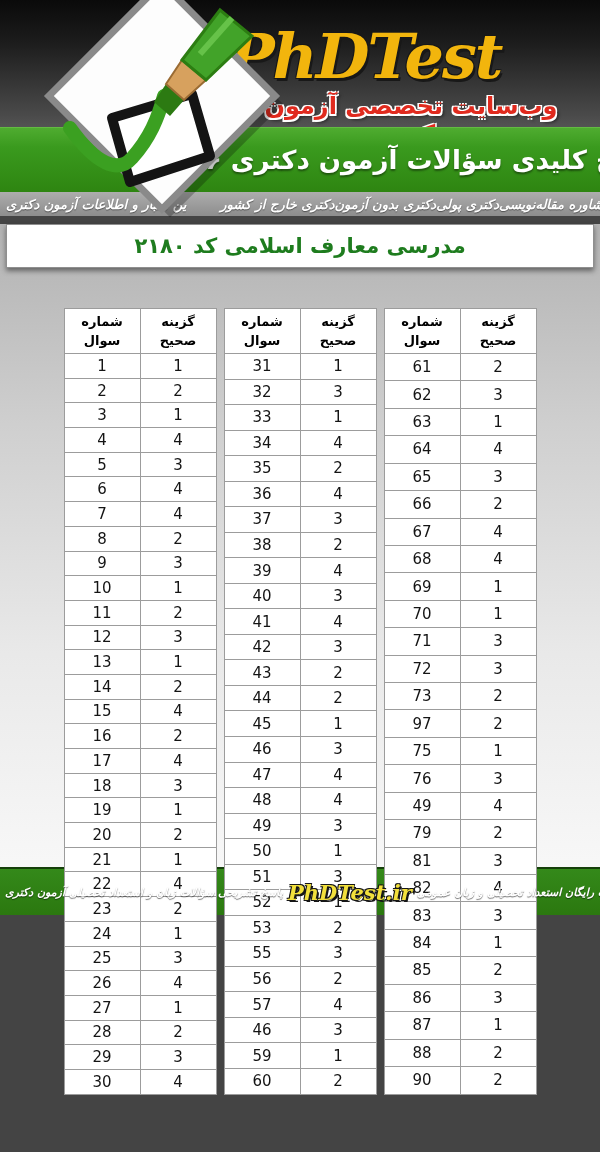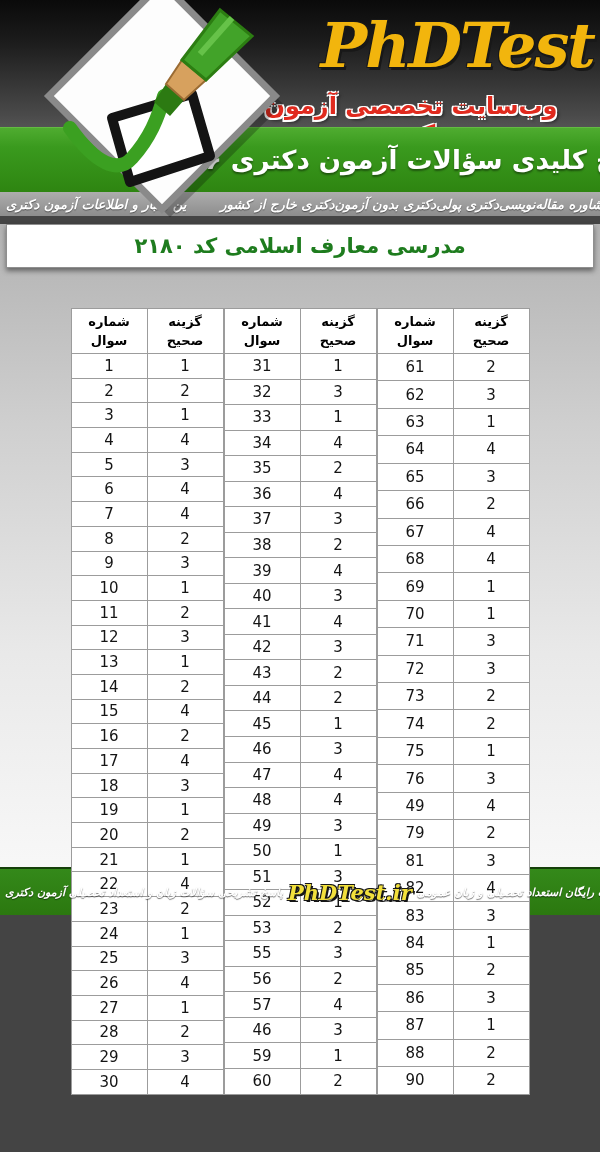--- a/index.html
+++ b/index.html
@@ -8,21 +8,21 @@
     width:600px;height:1152px;margin:0 auto;position:relative;overflow:hidden;
     font-family:"DejaVu Sans",sans-serif;
   }
   
   .site-header{
     position:relative;height:192px;
     background:linear-gradient(180deg,#0a0a0a 0%,#1c1c1c 22%,#4a4a4a 60%,#757575 88%,#868686 100%);
   }
   .logo-svg{position:absolute;top:-4px;left:12px;width:300px;height:228px;z-index:5;}
   .logo-text{
-    position:absolute;top:0px;left:228px;right:6px;text-align:right;
+    position:absolute;top:11px;left:228px;right:6px;text-align:left;
     font-family:"DejaVu Serif",serif;font-style:italic;font-weight:bold;
     font-size:62px;line-height:92px;color:#F2B50D;letter-spacing:-2px;
     text-shadow:2px 3px 0 #181818,-1px -1px 0 #181818,1px -1px 0 #181818,-1px 1px 0 #181818;
   }
   .subtitle{
     position:absolute;top:92px;left:228px;right:6px;text-align:center;direction:rtl;
     font-size:24px;font-weight:bold;color:#E02A1E;
     text-shadow:-1.5px -1.5px 0 #fff,1.5px -1.5px 0 #fff,-1.5px 1.5px 0 #fff,1.5px 1.5px 0 #fff,3px 3px 3px rgba(0,0,0,.45);
   }
   .banner{
@@ -51,21 +51,21 @@
   .main{
     height:643px;box-sizing:border-box;
     background:linear-gradient(180deg,#b2b2b2 0px,#cfcfcf 200px,#e9e9e9 430px,#f8f8f8 650px,#ffffff 880px);
   }
   .title-box{
     margin:8px 6px 0;height:42px;background:#ffffff;border:1px solid #8f8f8f;
     box-shadow:0 3px 5px rgba(0,0,0,.45);
     display:flex;align-items:center;justify-content:center;direction:rtl;
     color:#1E7C1E;font-weight:bold;font-size:21px;
   }
-  .tables{display:flex;justify-content:center;margin-top:40px;}
+  .tables{display:flex;justify-content:center;gap:7px;margin-top:40px;}
   table.answers{
     border-collapse:collapse;background:#fff;border:1px solid #808080;
   }
   table.answers th,table.answers td{border:1px solid #9c9c9c;text-align:center;padding:0;}
   table.answers th{
     width:75px;height:44px;font-size:13px;font-weight:bold;color:#000;
     white-space:pre-line;line-height:1.5;direction:rtl;
   }
   table.answers td{height:23.7px;font-size:15px;color:#141414;}
   
@@ -445,21 +445,21 @@
             </tr>
             <tr>
               <td>72</td>
               <td>3</td>
             </tr>
             <tr>
               <td>73</td>
               <td>2</td>
             </tr>
             <tr>
-              <td>74</td>
+              <td>97</td>
               <td>2</td>
             </tr>
             <tr>
               <td>75</td>
               <td>1</td>
             </tr>
             <tr>
               <td>76</td>
               <td>3</td>
             </tr>

